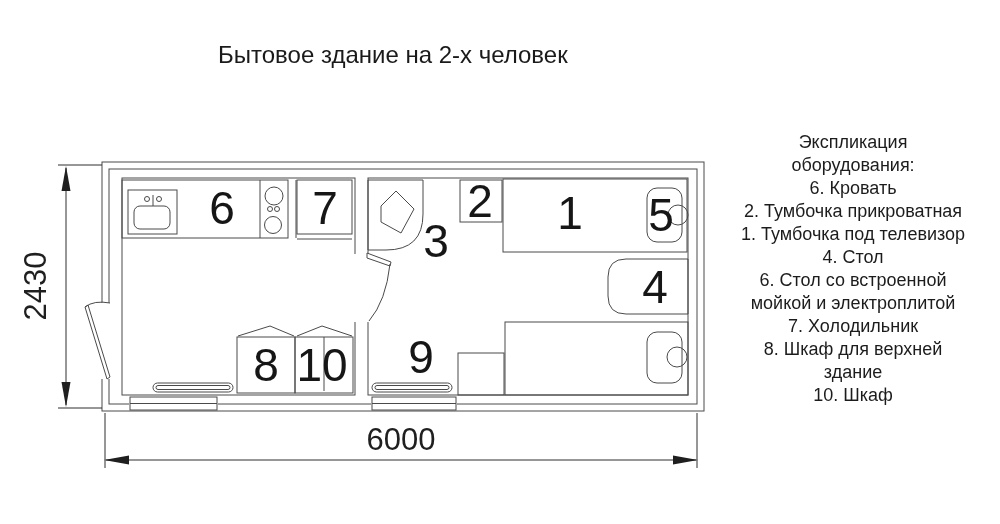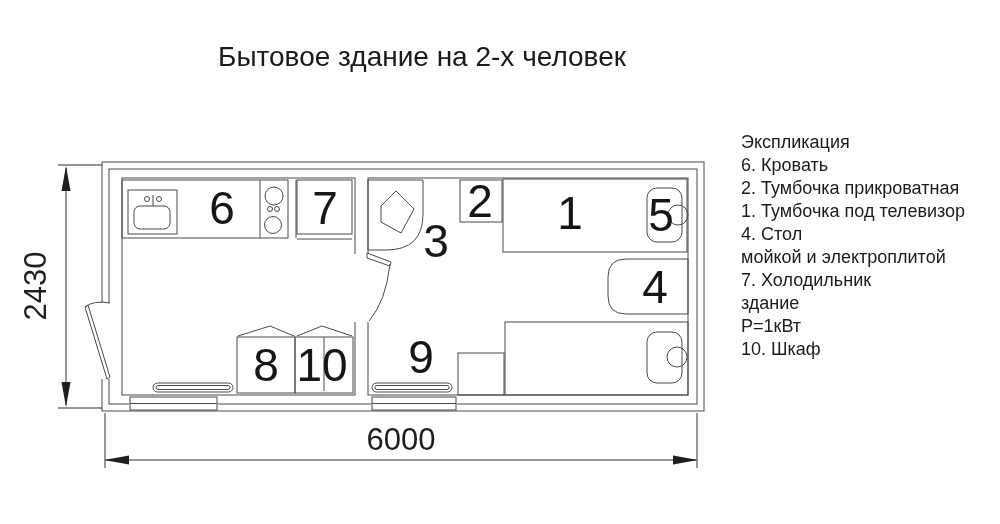--- a/index.html
+++ b/index.html
@@ -1,42 +1,44 @@
 <!DOCTYPE html>
 <html><head>
 <meta charset="utf-8">
 <style>
   html,body{margin:0;padding:0;background:#ffffff;}
   body{width:1000px;height:524px;position:relative;overflow:hidden;
        font-family:"Liberation Sans",sans-serif;color:#1b1b1b;}
-  .title{position:absolute;left:218px;top:41px;font-size:28px;color:#1a1a1a;
+  .title{position:absolute;left:218px;top:41px;font-size:24px;color:#1a1a1a;
          white-space:nowrap;}
   .legend{position:absolute;left:741px;top:131px;font-size:18px;
           line-height:23px;color:#1c1c1c;}
-  .legend div{white-space:nowrap;height:23px;}
+  .legend div{white-space:nowrap;height:23px;text-align:center;}
   svg{position:absolute;left:0;top:0;}
   svg text{font-family:"Liberation Sans",sans-serif;}
   .plan-label{font-size:46px;fill:#161616;}
   .dim-text{font-size:31px;fill:#1f1f1f;}
 </style>
 </head>
 <body>
 
 <div class="title">Бытовое здание на 2-х человек</div>
 
 <div class="legend">
   <div>Экспликация</div>
+  <div>оборудования:</div>
   <div>6. Кровать</div>
   <div>2. Тумбочка прикроватная</div>
   <div>1. Тумбочка под телевизор</div>
   <div>4. Стол</div>
+  <div>6. Стол со встроенной</div>
   <div>мойкой и электроплитой</div>
   <div>7. Холодильник</div>
+  <div>8. Шкаф для верхней</div>
   <div>здание</div>
-  <div>Р=1кВт</div>
   <div>10. Шкаф</div>
 </div>
 
 <svg width="1000" height="524" viewBox="0 0 1000 524">
   <g stroke="#4a4a4a" stroke-width="1" fill="none">
 
     <rect x="102" y="162" width="602" height="249"></rect>
     <rect x="109" y="169" width="588" height="235"></rect>
 
     <rect x="122" y="178" width="233" height="217"></rect>

